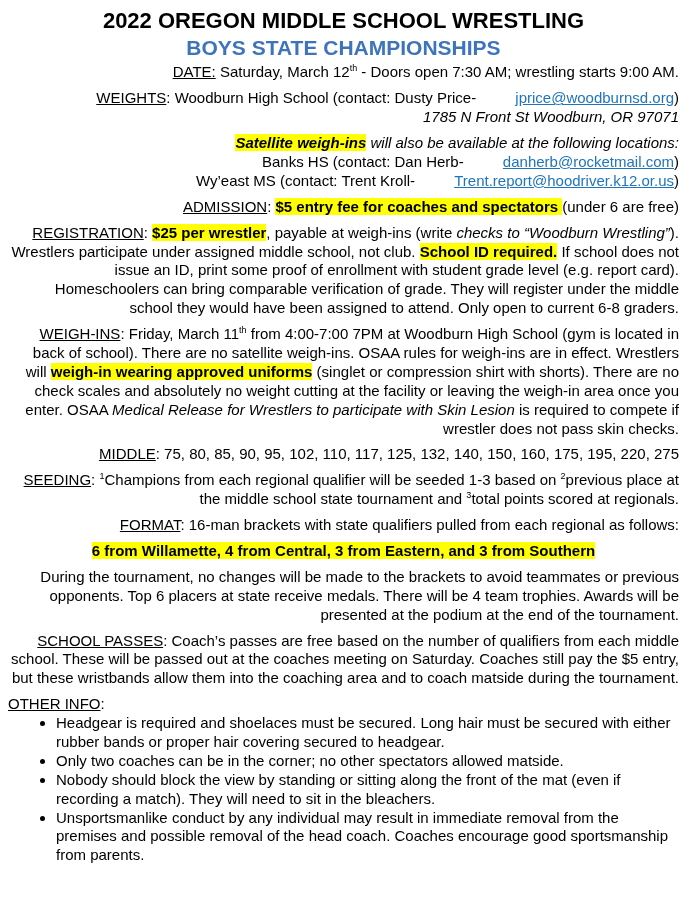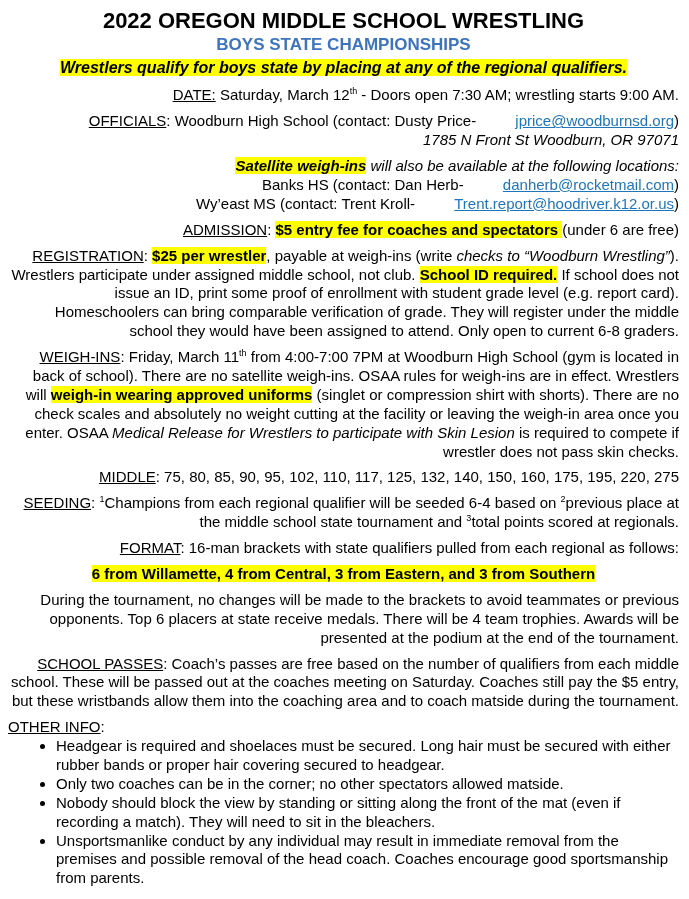--- a/index.html
+++ b/index.html
@@ -10,21 +10,21 @@
   html,body{margin:0;padding:0;background:#fff;}
   body{
     width:689px;
     font-family:"Liberation Sans",sans-serif;
     font-size:15px;
     color:#000;
     line-height:1.26;
   }
   .page{box-sizing:border-box;width:689px;min-height:899px;padding:6px 10px 6px 8px;background:#fff;}
   .title1{text-align:center;font-size:22px;font-weight:bold;margin:2px 0 3px 0;line-height:1.15;}
-  .title2{text-align:center;font-size:17px;font-weight:bold;color:var(--accent-blue,#3D74BC);margin:0 0 4px 0;line-height:1.1;}
+  .title2{text-align:center;font-size:21px;font-weight:bold;color:var(--accent-blue,#3D74BC);margin:0 0 4px 0;line-height:1.1;}
   .tagline{text-align:center;font-size:16px;margin:0 0 9px 0;line-height:1.15;}
   .para{margin:0 0 7px 0;text-align:right;}
   p.para{margin:0 0 7px 0;}
   .label{text-decoration:underline;}
   .hl{background:var(--highlight-yellow,#FFFF00);}
   .b{font-weight:bold;}
   .i{font-style:italic;}
   .bi{font-weight:bold;font-style:italic;}
   a.link{color:var(--link-blue,#1F75BC);text-decoration:underline;cursor:pointer;padding-left:35px;}
   sup{font-size:9px;vertical-align:super;line-height:0;}
@@ -36,44 +36,43 @@
   ul.bullets{margin:0;padding-left:48px;list-style:disc outside;}
   ul.bullets li{margin:0;padding:0;}
 </style>
 </head>
 <body>
 
 <div class="page">
 
   <div class="title1">2022 OREGON MIDDLE SCHOOL WRESTLING</div>
   <div class="title2">BOYS STATE CHAMPIONSHIPS</div>
-  <div class="tagline"><span class="hl bi">Wrestlers qualify for boys state by placing at any of the regional qualifiers.</span></div>
 
   <p class="para"><span class="label">DATE:</span><span> Saturday, March 12</span><sup>th</sup><span> - Doors open 7:30 AM; wrestling starts 9:00 AM.</span></p>
 
   <div class="para">
-    <div><span class="label">OFFICIALS</span><span>: </span><span>Woodburn High School (contact: Dusty Price- </span><a class="link">jprice@woodburnsd.org</a><span>)</span></div>
+    <div><span class="label">WEIGHTS</span><span>: </span><span>Woodburn High School (contact: Dusty Price- </span><a class="link">jprice@woodburnsd.org</a><span>)</span></div>
     <div class="address i">1785 N Front St Woodburn, OR 97071</div>
   </div>
 
   <div class="para">
     <div class="sat-intro i"><span class="hl bi">Satellite weigh-ins</span><span> will also be available at the following locations:</span></div>
     <div class="sat-banks"><span>Banks HS (contact: Dan Herb- </span><a class="link">danherb@rocketmail.com</a><span>)</span></div>
     <div class="sat-wyeast"><span>Wy’east MS (contact: Trent Kroll- </span><a class="link">Trent.report@hoodriver.k12.or.us</a><span>)</span></div>
   </div>
 
   <p class="para"><span class="label">ADMISSION</span><span>: </span><span class="hl b">$5 entry fee for coaches and spectators </span><span>(under 6 are free)</span></p>
 
   <p class="para"><span class="label">REGISTRATION</span><span>: </span><span class="hl b">$25 per wrestler</span><span>, payable at weigh-ins (write </span><span class="i">checks to “Woodburn Wrestling”</span><span>). Wrestlers participate under assigned middle school, not club. </span><span class="hl b">School ID required.</span><span> If school does not issue an ID, print some proof of enrollment with student grade level (e.g. report card). Homeschoolers can bring comparable verification of grade. They will register under the middle school they would have been assigned to attend. Only open to current 6-8 graders.</span></p>
 
   <p class="para"><span class="label">WEIGH-INS</span><span>: </span><span>Friday, March 11</span><sup>th</sup><span> from 4:00-7:00 7PM at Woodburn High School (gym is located in back of school). There are no satellite weigh-ins. OSAA rules for weigh-ins are in effect. Wrestlers will </span><span class="hl b">weigh-in wearing approved uniforms</span><span> (singlet or compression shirt with shorts). There are no check scales and absolutely no weight cutting at the facility or leaving the weigh-in area once you enter. OSAA </span><span class="i">Medical Release for Wrestlers to participate with Skin Lesion</span><span> is required to compete if wrestler does not pass skin checks.</span></p>
 
   <p class="para"><span class="label">MIDDLE</span><span>: </span><span>75, 80, 85, 90, 95, 102, 110, 117, 125, 132, 140, 150, 160, 175, 195, 220, 275</span></p>
 
-  <p class="para"><span class="label">SEEDING</span><span>: </span><sup>1</sup><span>Champions from each regional qualifier will be seeded 6-4 based on </span><sup>2</sup><span>previous place at the middle school state tournament and </span><sup>3</sup><span>total points scored at regionals.</span></p>
+  <p class="para"><span class="label">SEEDING</span><span>: </span><sup>1</sup><span>Champions from each regional qualifier will be seeded 1-3 based on </span><sup>2</sup><span>previous place at the middle school state tournament and </span><sup>3</sup><span>total points scored at regionals.</span></p>
 
   <p class="para"><span class="label">FORMAT</span><span>: </span><span>16-man brackets with state qualifiers pulled from each regional as follows:</span></p>
 
   <div class="center-line"><span class="hl b">6 from Willamette, 4 from Central, 3 from Eastern, and 3 from Southern</span></div>
 
   <p class="para">During the tournament, no changes will be made to the brackets to avoid teammates or previous opponents. Top 6 placers at state receive medals. There will be 4 team trophies. Awards will be presented at the podium at the end of the tournament.</p>
 
   <p class="para"><span class="label">SCHOOL PASSES</span><span>:  </span><span>Coach’s passes are free based on the number of qualifiers from each middle school. These will be passed out at the coaches meeting on Saturday. Coaches still pay the $5 entry, but these wristbands allow them into the coaching area and to coach matside during the tournament.</span></p>
 
 

